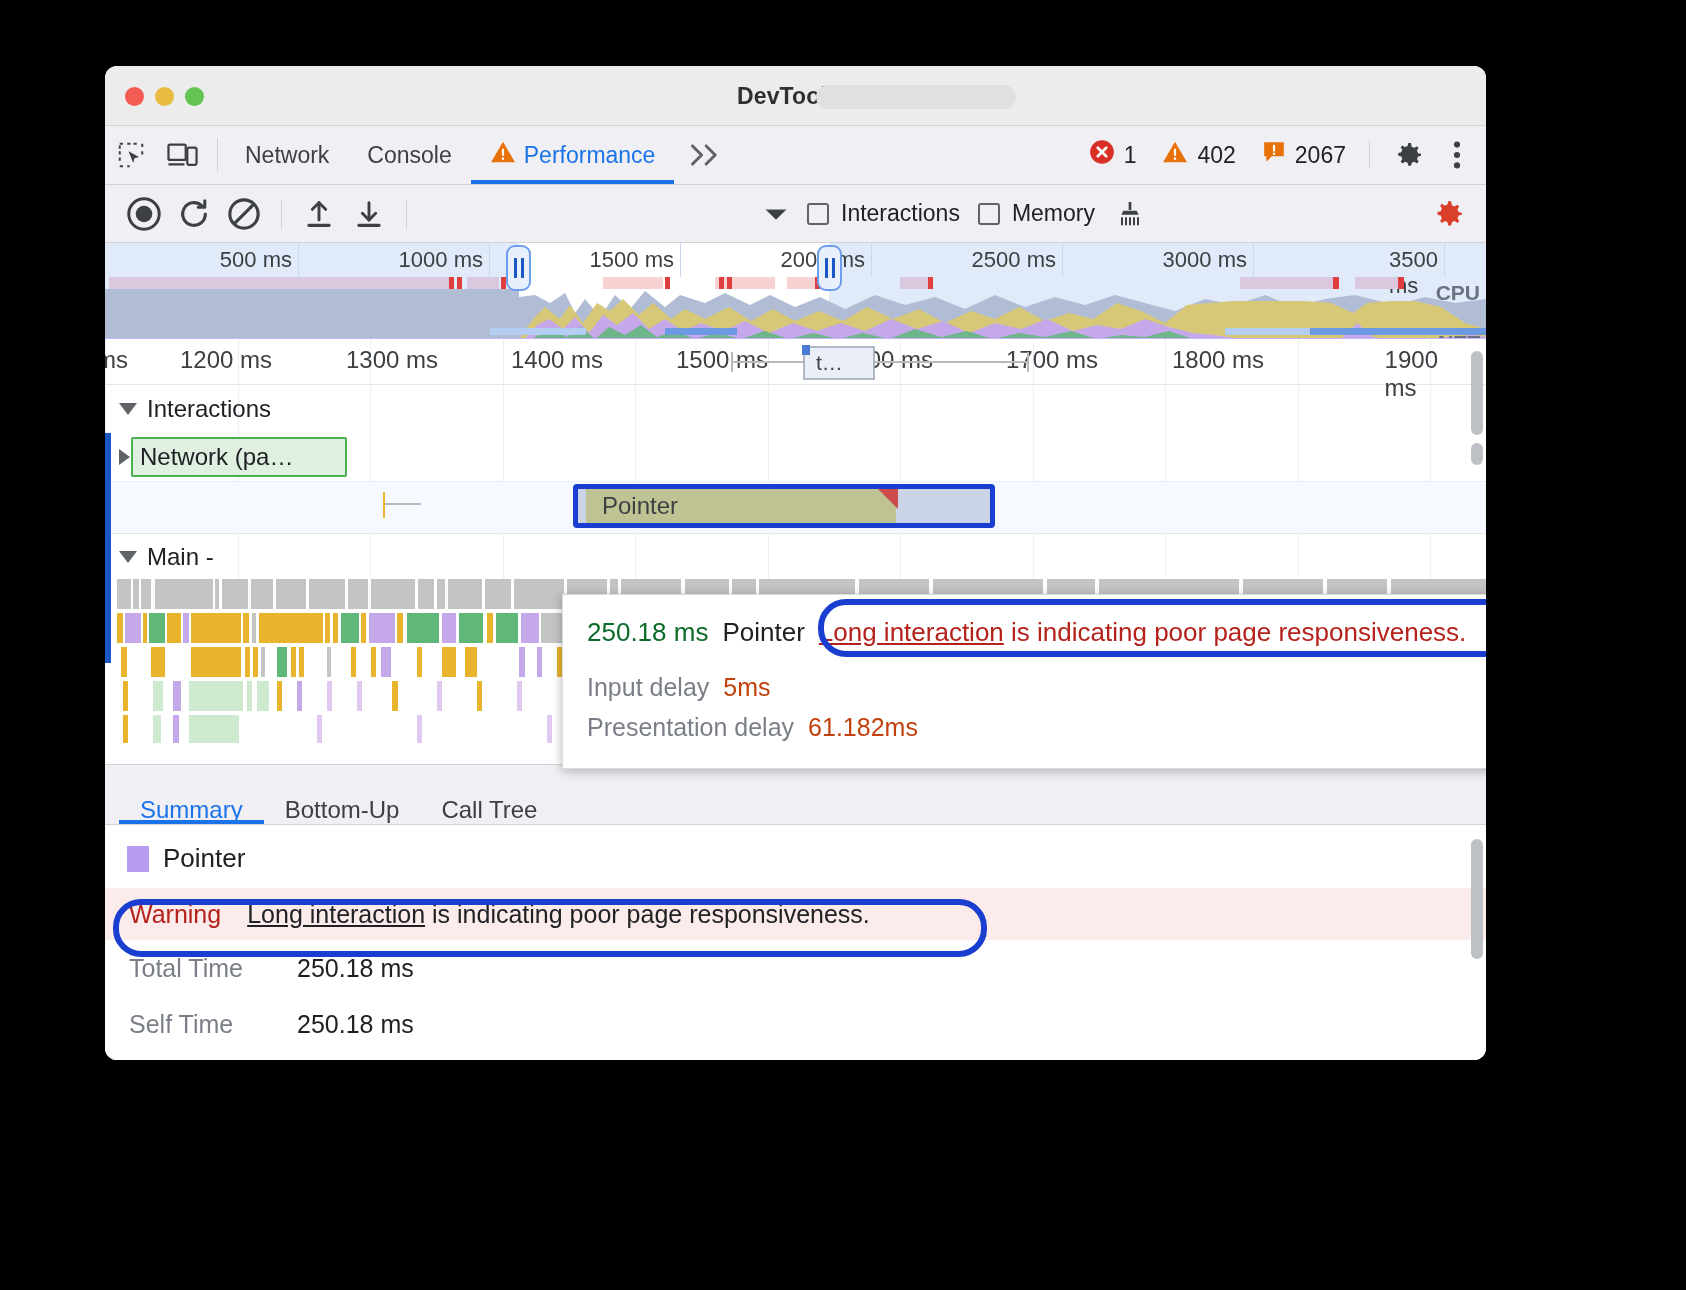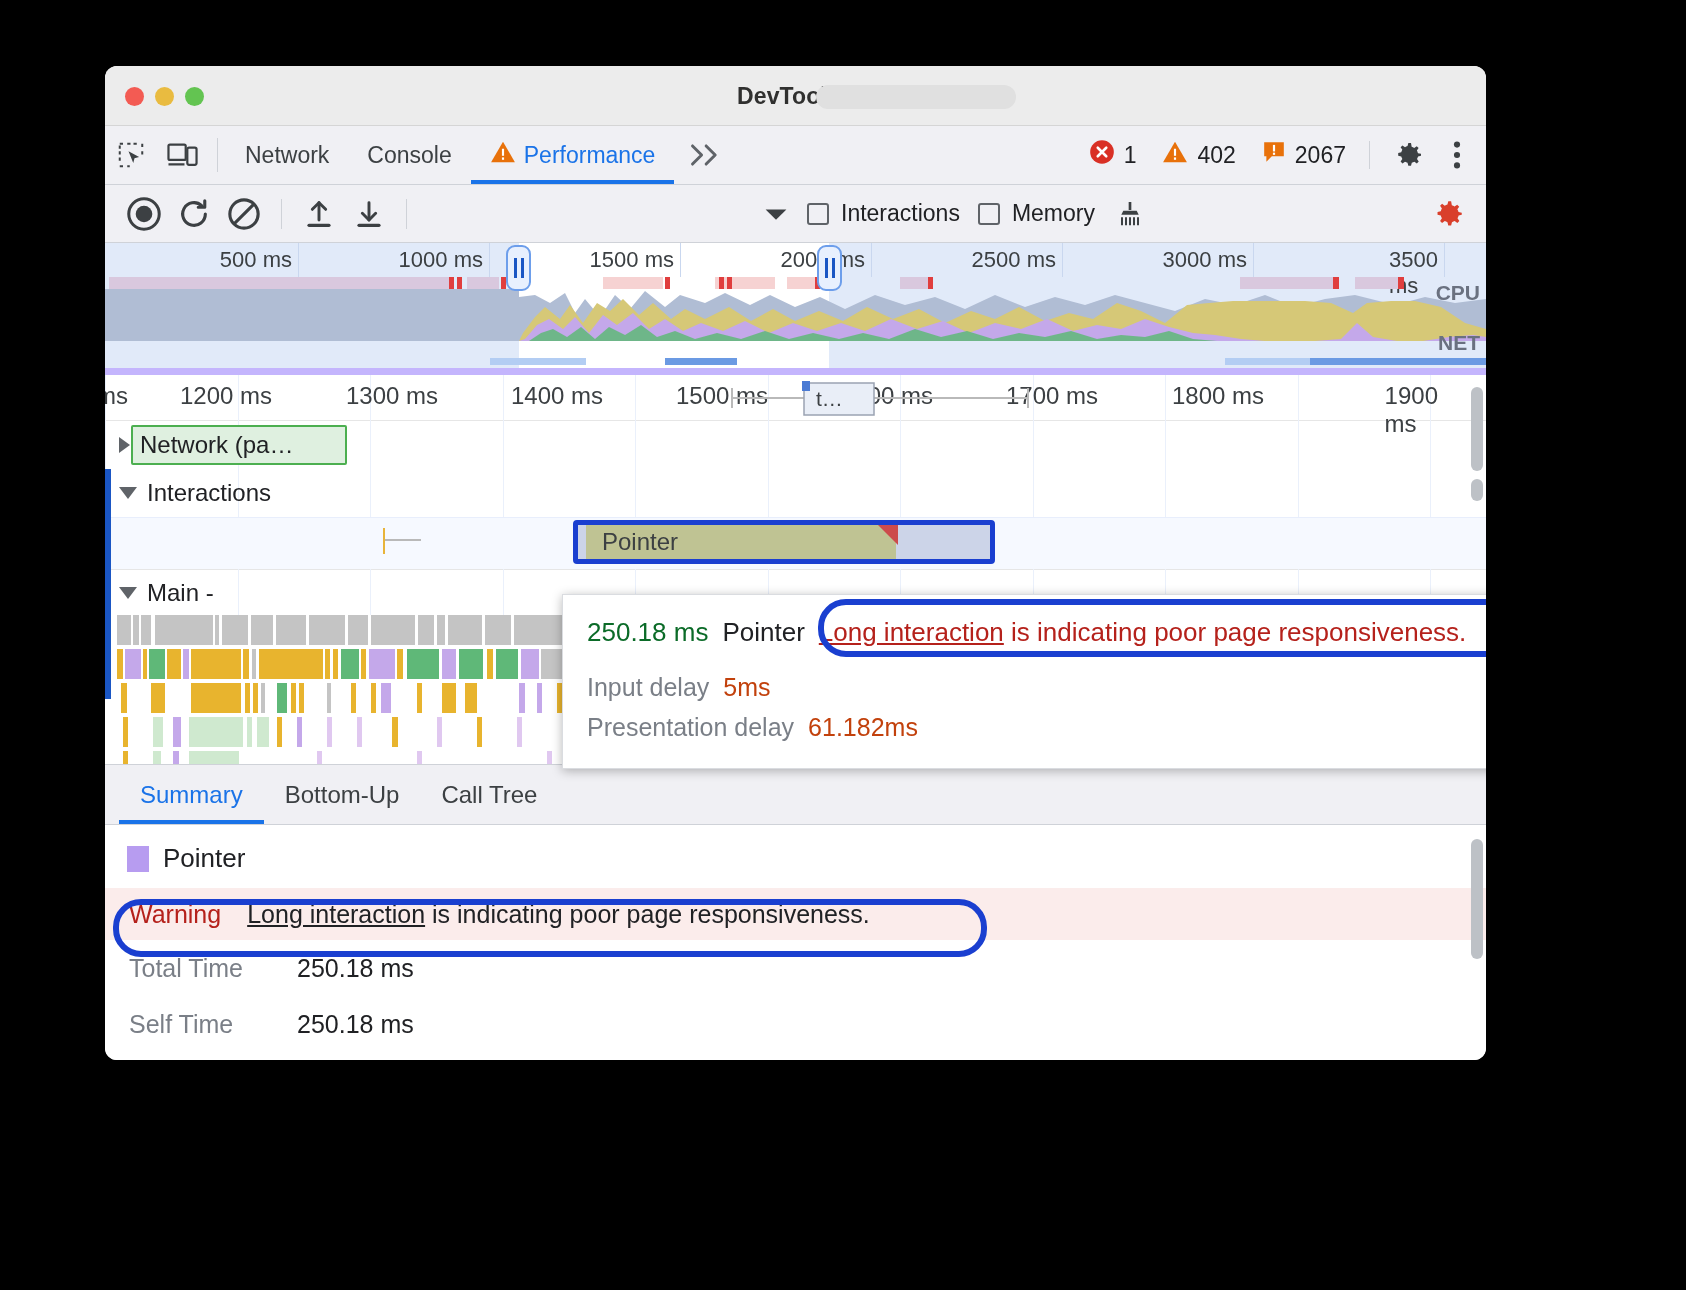--- a/index.html
+++ b/index.html
@@ -84,21 +84,21 @@
   .pt-sep { width: 1px; height: 30px; background: #cfd2d8; margin: 0 12px; }
   #combo {
     flex: 0 0 auto; width: 370px; height: 34px; display: flex; align-items: center;
     justify-content: flex-end; cursor: pointer;
   }
   .chk { display: flex; align-items: center; gap: 12px; margin-left: 18px; cursor: pointer; font-size: 23px; color: #202124; }
   .chkbox { width: 22px; height: 22px; border: 2px solid #5f6368; border-radius: 3px; }
   #gear-right { margin-left: auto; padding-right: 6px; display:flex; align-items:center; cursor: pointer; }
 
   
-  #overview { position: relative; height: 132px; background: #fff; border-bottom: 7px solid #c4b5fd; overflow: hidden; }
+  #overview { position: relative; height: 96px; background: #fff; border-bottom: 1px solid #c4b5fd; overflow: hidden; }
   #ov-ruler { position: absolute; left: 0; top: 0; width: 100%; height: 34px; }
   .ov-tick { position: absolute; top: 0; bottom: 0; width: 1px; background: #c9d7ef; }
   .ov-lab { position: absolute; top: 4px; font-size: 22px; color: #3c4043; transform: translateX(-100%); padding-right: 6px; }
   #ov-dim-left, #ov-dim-right { position: absolute; top: 0; bottom: 0; background: #d6e2f7; opacity: .72; }
   .ov-handle {
     position: absolute; width: 25px; height: 46px; top: 2px;
     background: #e8f0fe; border: 2px solid #6d9eeb; border-radius: 9px;
     display: flex; align-items: center; justify-content: center; gap: 4px; cursor: ew-resize; z-index: 6;
   }
   .ov-handle i { width: 3px; height: 20px; background: #1a56c4; display:block; }
@@ -162,21 +162,21 @@
   .tip-k { color: #7a7f87; }
   .tip-v { color: #c2410c; }
   #tip-callout {
     position: absolute; left: 713px; top: 533px; width: 727px; height: 58px;
     border: 6px solid #1a3fd0; border-radius: 28px; z-index: 31; pointer-events: none;
   }
 
   
   #drawer { position: absolute; left: 0; right: 0; bottom: 0; height: 296px; background: #fff; border-top: 1px solid #cfd2d8; }
   #drawer-tabs { height: 60px; background: #f0f0f4; display: flex; align-items: stretch; border-bottom: 1px solid #cfd2d8; padding-left: 14px; }
-  .dw-tab { display: flex; align-items: center; padding: 0 21px; font-size: 24px; color: #3c4043; cursor: pointer; position: relative; }
+  .dw-tab { display: flex; align-items: flex-end; padding: 0 21px; font-size: 24px; color: #3c4043; cursor: pointer; position: relative; }
   .dw-tab.active { color: #1a73e8; }
   .dw-tab.active::after { content: ""; position: absolute; left: 0; right: 0; bottom: 0; height: 4px; background: #1a73e8; }
   #sum-body { position: relative; padding: 18px 0 0 0; }
   .sum-title { display: flex; align-items: center; gap: 14px; padding-left: 22px; font-size: 26px; color: #202124; }
   .swatch { width: 22px; height: 26px; background: #b79cf0; }
   #warn-row {
     margin-top: 14px; height: 52px; background: #fbeceb;
     display: flex; align-items: center; gap: 26px; padding-left: 24px;
     font-size: 25px;
   }
@@ -444,28 +444,28 @@
       <span class="tl-lab" style="left:670px">1500 ms</span>
       <span class="tl-lab" style="left:835px">1600 ms</span>
       <span class="tl-lab" style="left:1000px">1700 ms</span>
       <span class="tl-lab" style="left:1166px">1800 ms</span>
       <span class="tl-lab" style="left:1340px">1900 ms</span>
     </div>
 
     <div id="left-blue-rail"></div>
 
     <div class="track-title">
+      <span class="tri down"></span>
+      <span>Interactions</span>
+    </div>
+
+    <div class="track-title">
       <div id="net-row-bar"></div>
       <span class="tri" style="z-index:3"></span>
       <span style="z-index:3">Network (pa…</span>
-    </div>
-
-    <div class="track-title">
-      <span class="tri down"></span>
-      <span>Interactions</span>
     </div>
 
     <div id="interactions-row">
       <div id="small-mark"></div>
       <div id="small-mark-line"></div>
 
       <div id="pointer-bar">
         <div id="pointer-fill"></div>
         <div id="pointer-tri"></div>
         <span id="pointer-label">Pointer</span>

